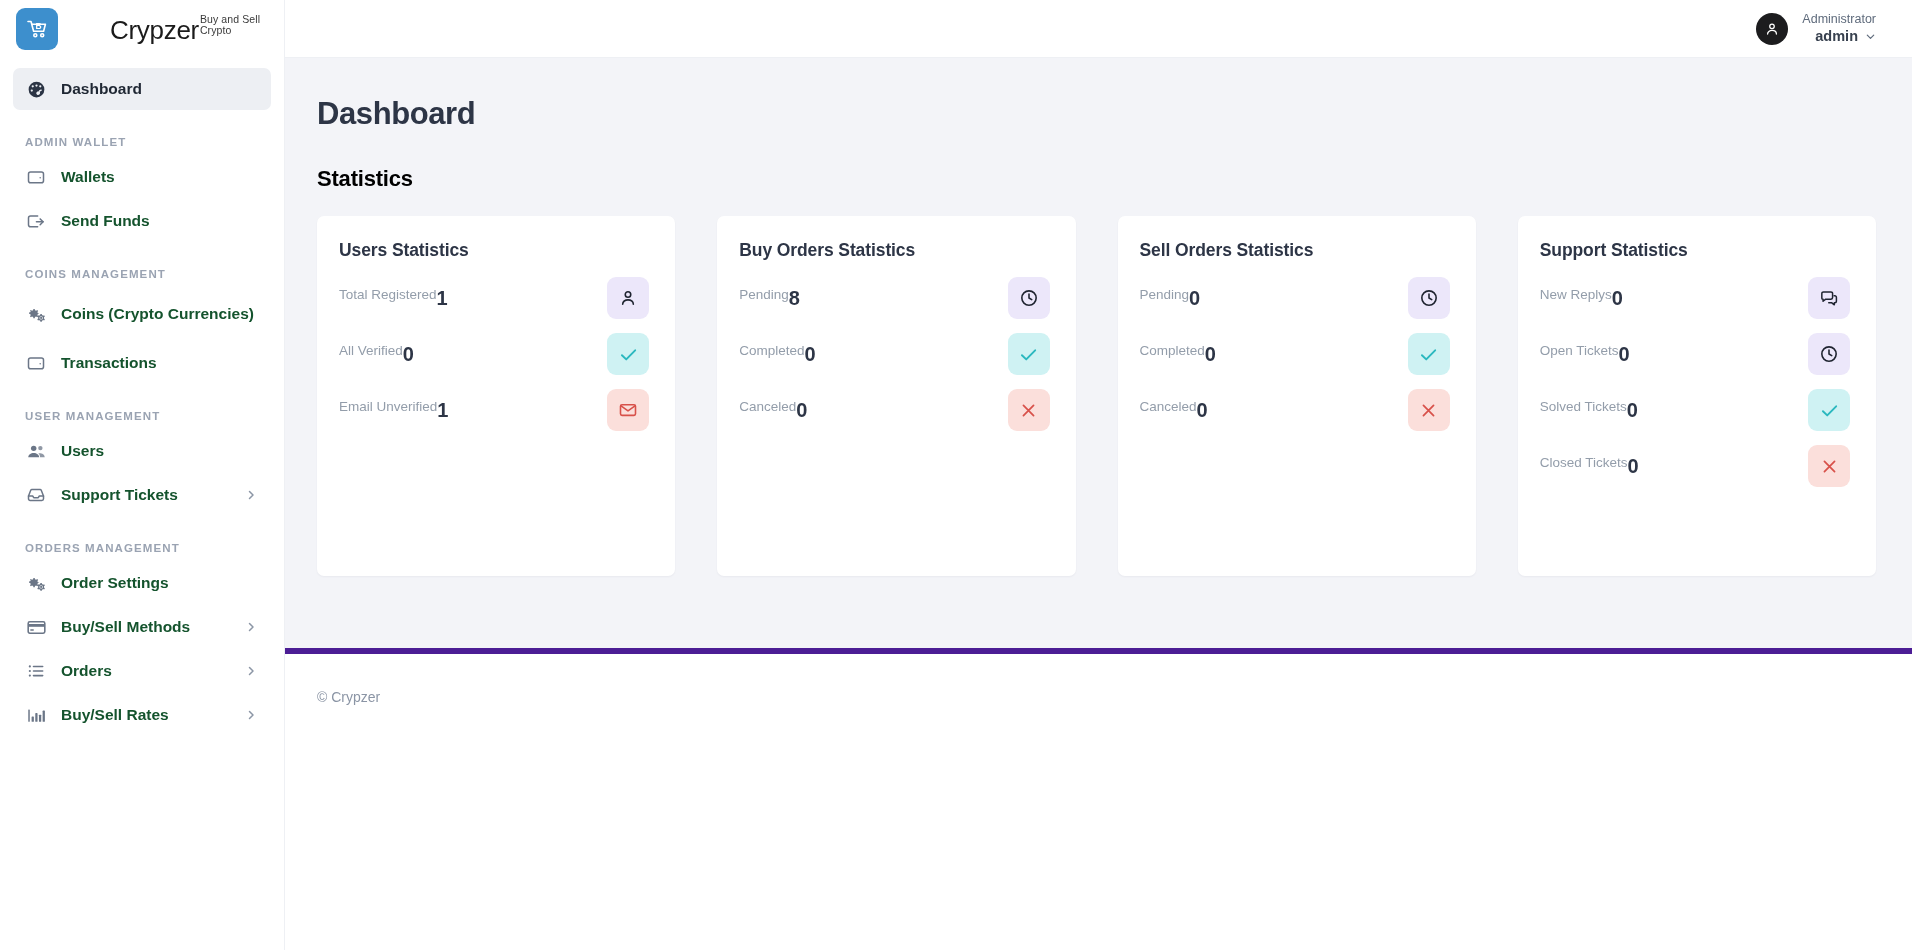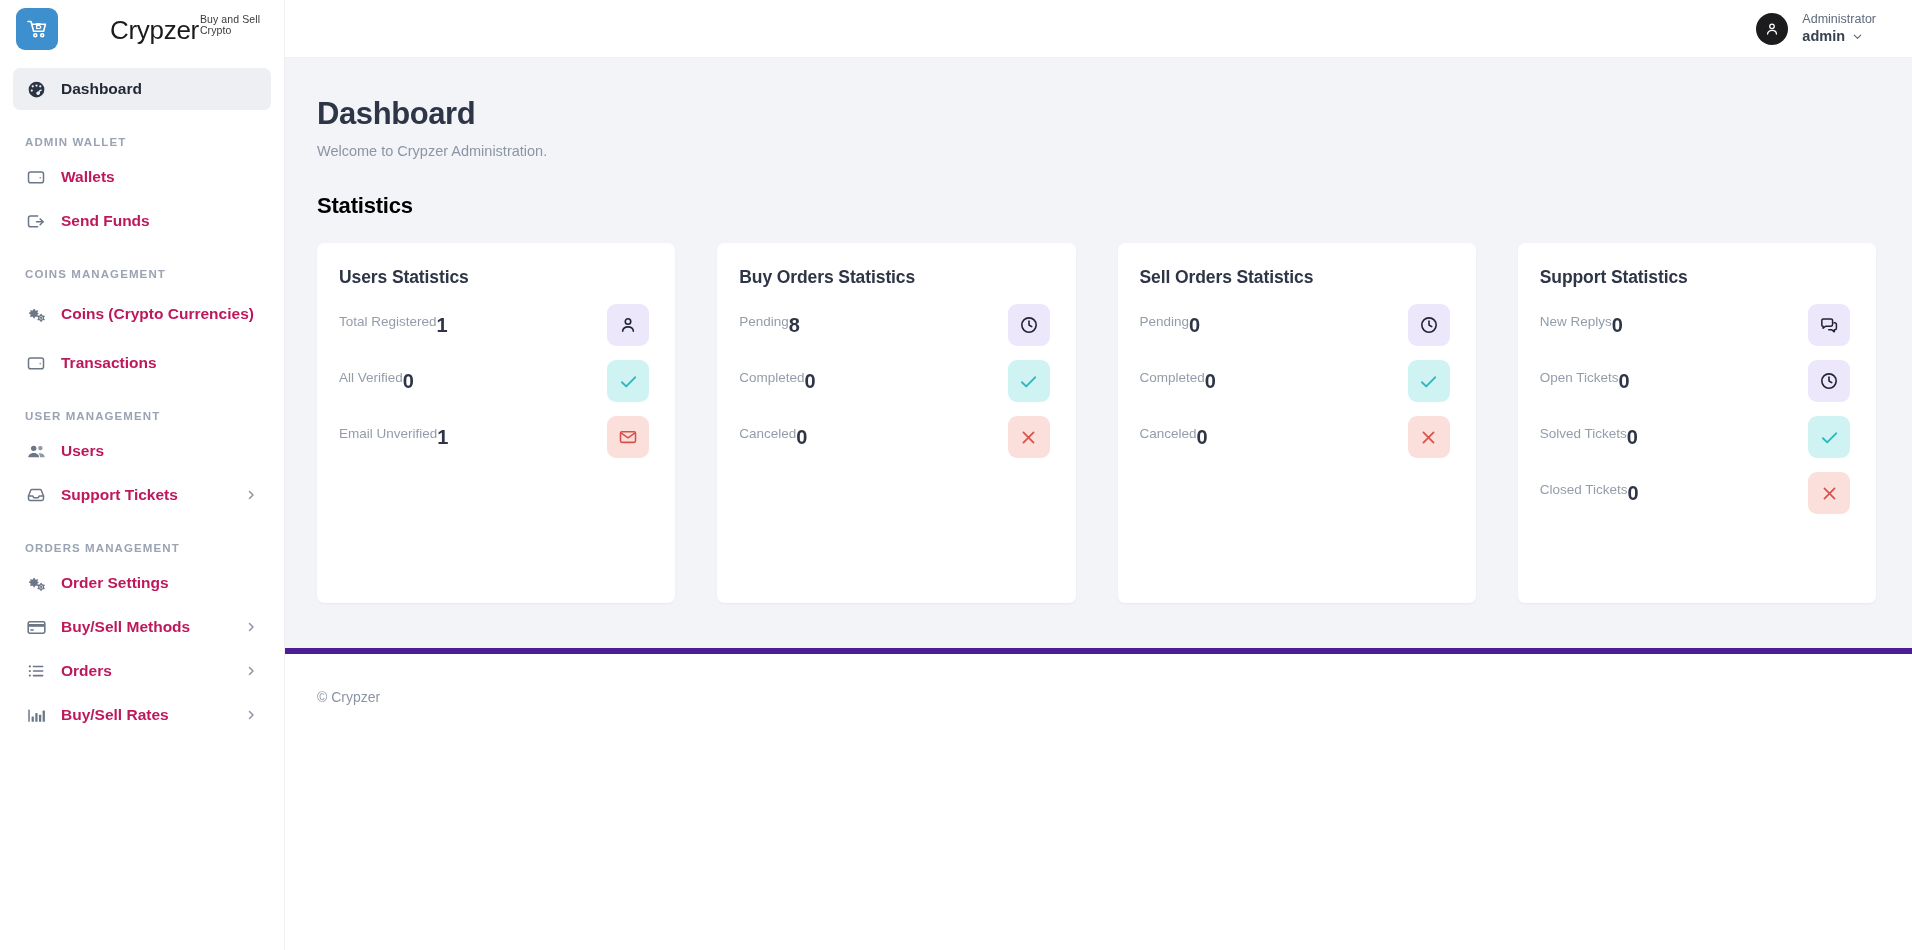--- a/index.html
+++ b/index.html
@@ -57,21 +57,21 @@
   }
 
   .nav { padding: 10px 13px 0 13px; }
   .nav-item {
     display: flex;
     align-items: center;
     gap: 14px;
     height: 42px;
     padding: 0 14px 0 12px;
     border-radius: 7px;
-    color: #be185d;
+    color: #14532d;
     font-size: 15.5px;
     font-weight: 600;
     position: relative;
     cursor: pointer;
     margin-bottom: 2px;
   }
   .nav-item.active { background: #edeff3; color: #1f2733; }
   .nav-item .ico {
     width: 22px; height: 22px;
     flex: 0 0 22px;
@@ -117,21 +117,21 @@
   }
   .user-box { display: flex; align-items: center; gap: 14px; cursor: pointer; }
   .avatar {
     width: 32px; height: 32px; border-radius: 50%;
     background: #1c1c1e;
     display: flex; align-items: center; justify-content: center;
     color: #ffffff;
   }
   .user-meta { display: flex; flex-direction: column; line-height: 1.25; }
   .user-role { font-size: 12.5px; color: #5f6b7c; }
-  .user-name-row { display: flex; align-items: center; gap: 7px; }
+  .user-name-row { display: flex; align-items: center; gap: 7px; justify-content: flex-end; }
   .user-name { font-size: 14.5px; color: #38414f; font-weight: 600; }
   .caret { width: 11px; height: 11px; color: #5f6b7c; }
 
   #content {
     flex: 1 1 auto;
     background: #f3f4f8;
     padding: 38px 0 0 0;
     overflow: hidden;
   }
   .inner { padding: 0 36px 0 32px; }
@@ -407,21 +407,20 @@
                 </svg>
             </span>
           </span>
         </div>
       </div>
     </header>
 
     <div id="content">
       <div class="inner">
         <h1 class="page-title">Dashboard</h1>
-        <p class="page-sub">Welcome to Crypzer Administration.</p>
         <h2 class="section-title">Statistics</h2>
 
         <div class="cards">
 
           <div class="card">
             <div class="card-title">Users Statistics</div>
 
             <div class="stat-row">
               <div class="stat-text">
                 <span class="stat-label">Total Registered</span>

